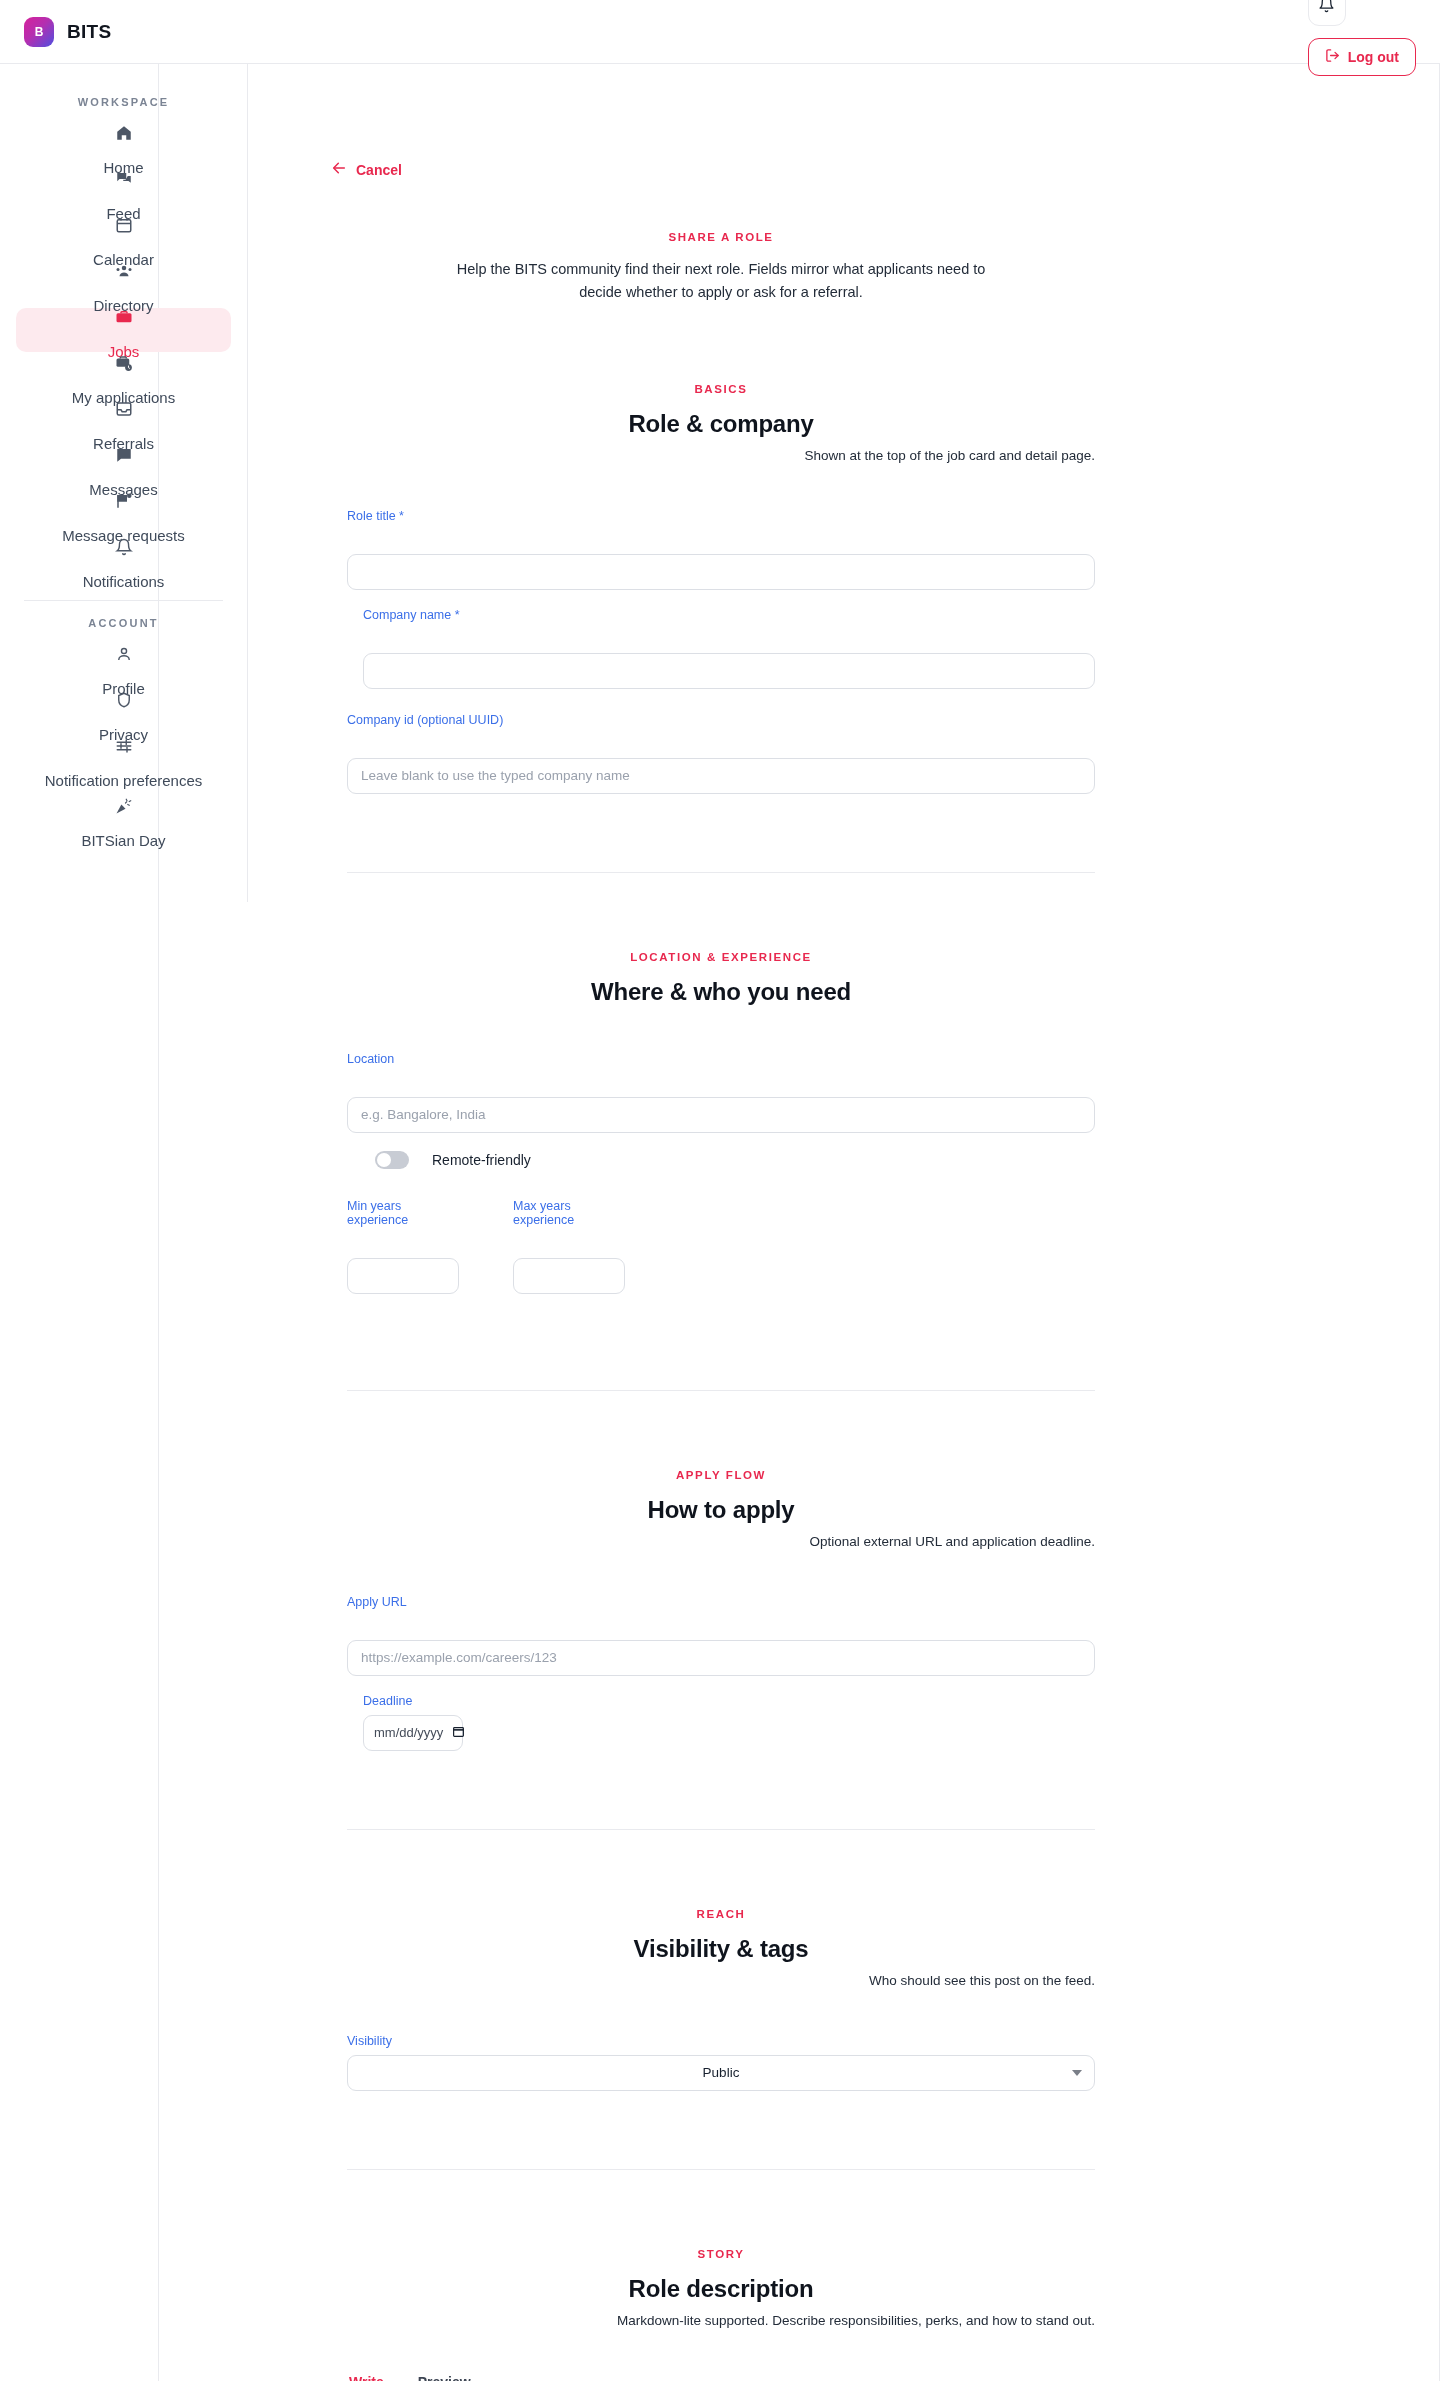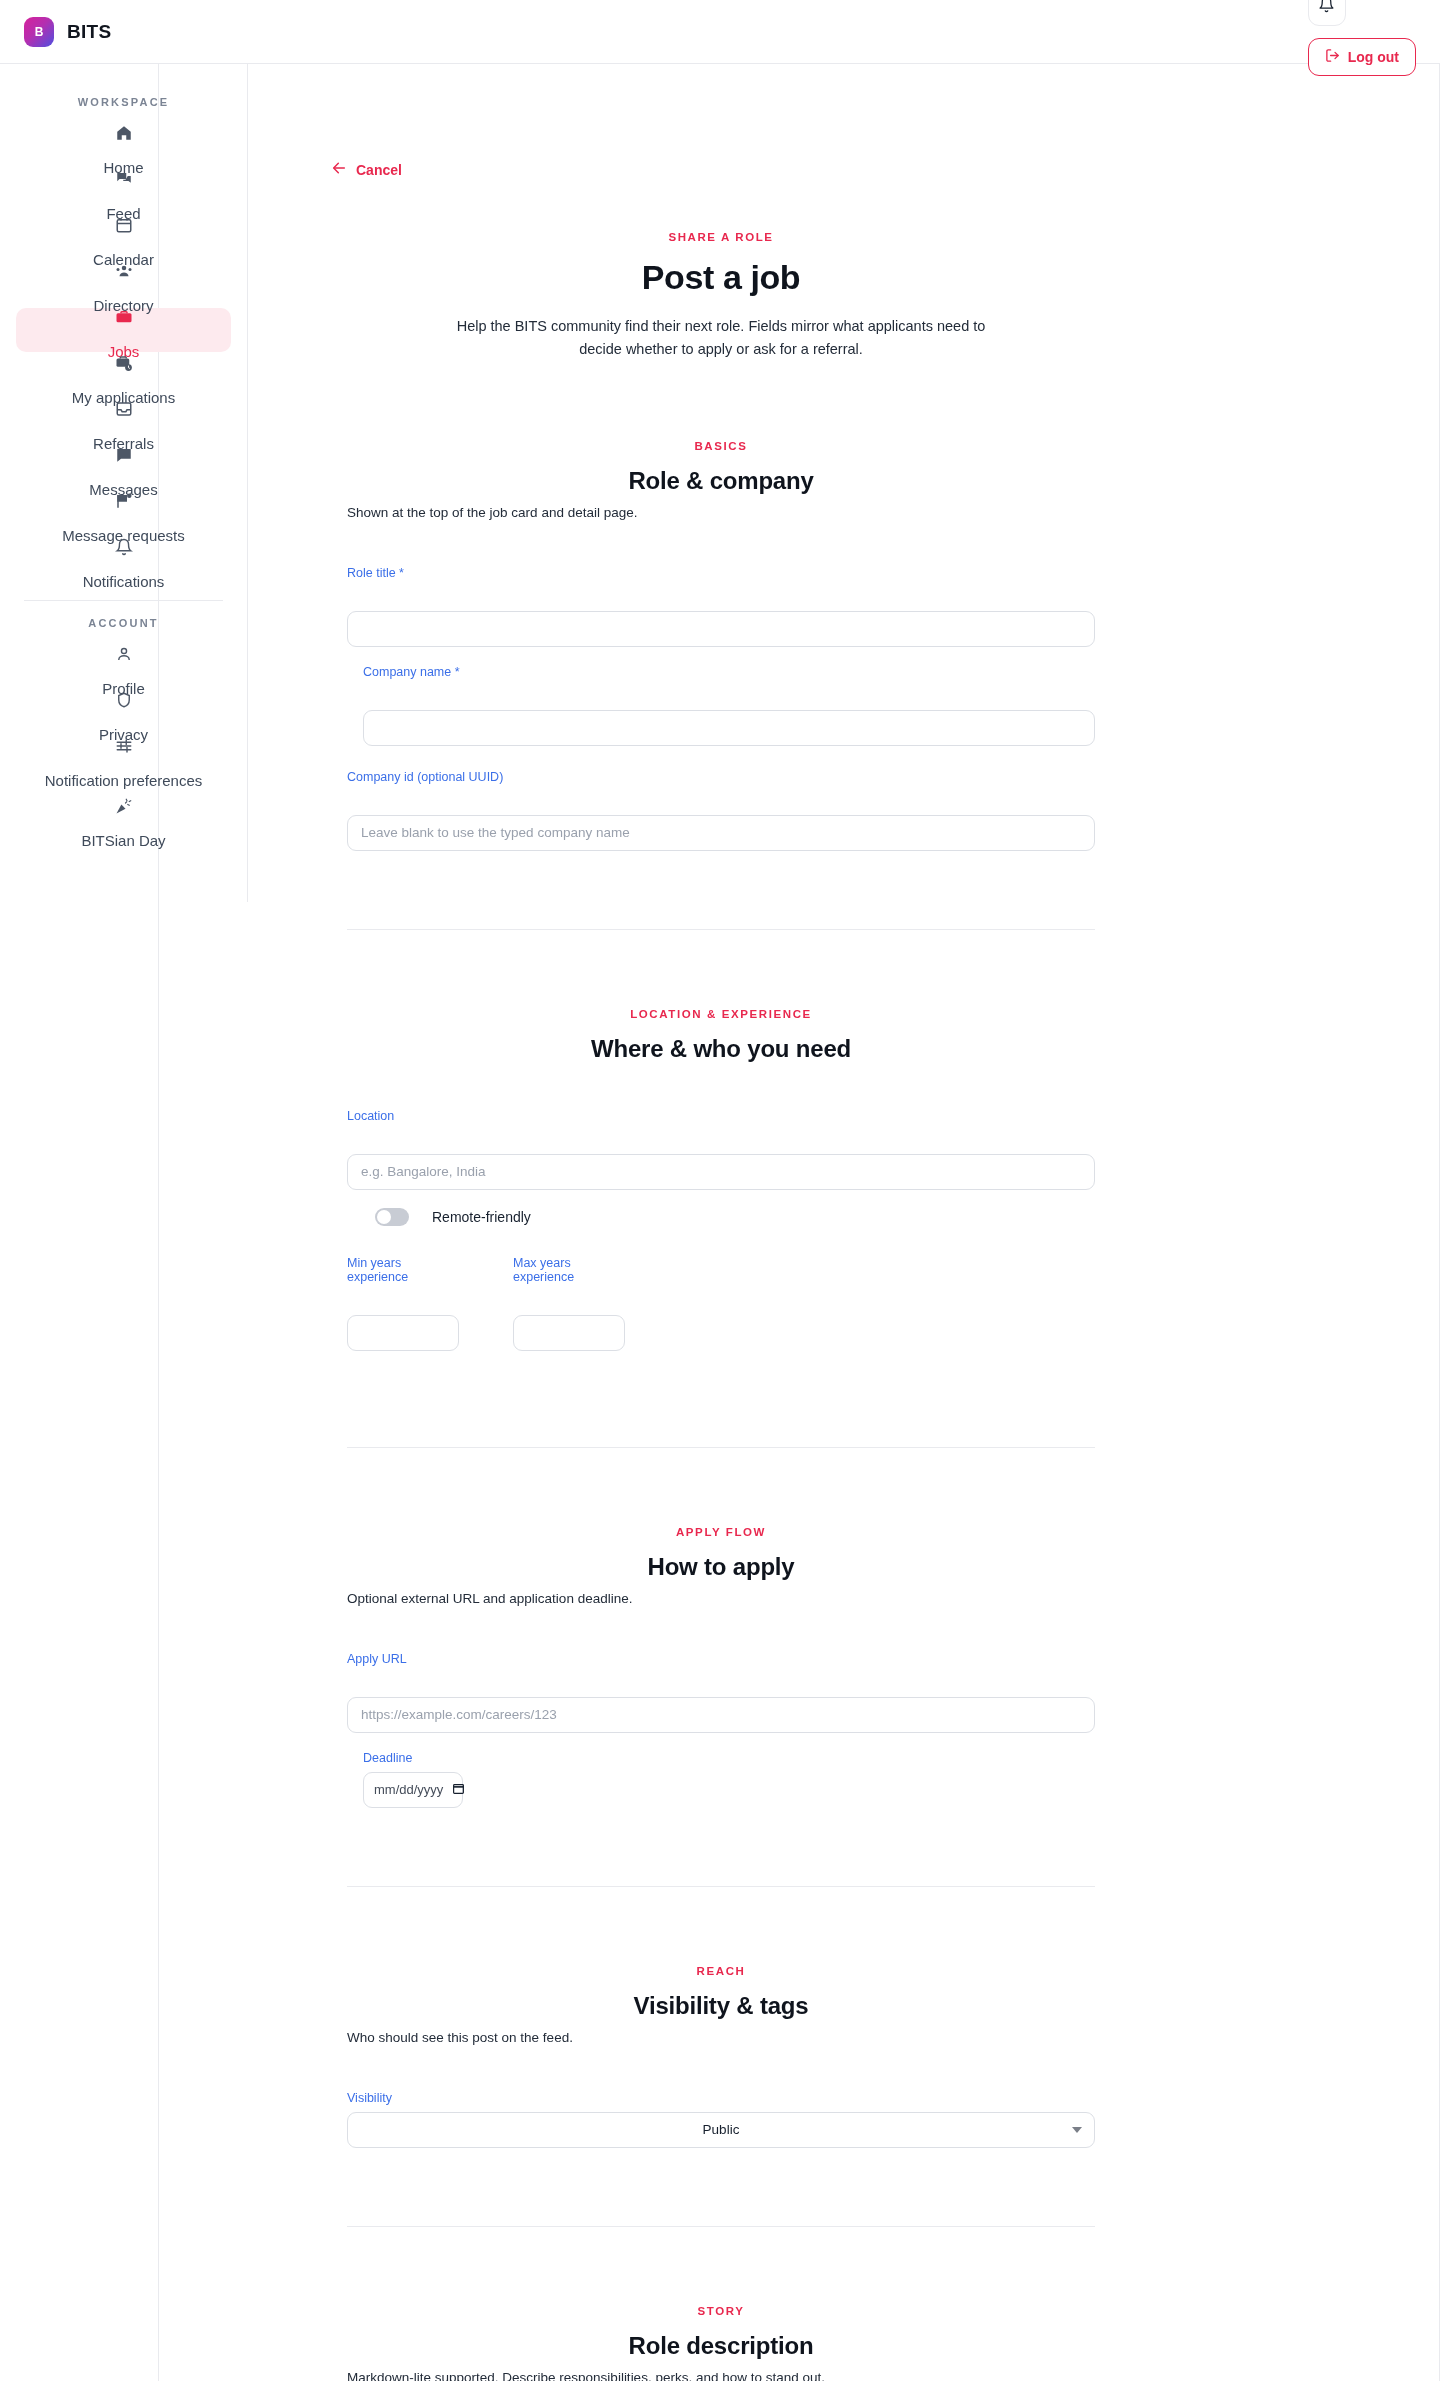--- a/index.html
+++ b/index.html
@@ -96,21 +96,21 @@
     margin:0 0 18px 0; color:#0f141d; letter-spacing:-.4px;
   }
   h2.sect-title{
     text-align:center; font-size:24px; font-weight:bold;
     margin:4px 0 10px 0; color:#0f141d; letter-spacing:-.2px;
   }
   .lede{
     text-align:center; font-size:14.5px; color:#232c39;
     line-height:1.62; max-width:545px; margin:0 auto;
   }
-  .sect-sub{ text-align:left; font-size:13.5px; color:#232c39; margin:0;}
+  .sect-sub{ text-align:right; font-size:13.5px; color:#232c39; margin:0;}
 
   .section{ padding-top:78px; }
   .sect-head{ margin-bottom:46px; }
   .rule{ height:1px; background:#e9eaee; margin-top:78px; }
 
   
   .field{ margin-bottom:18px; }
   .field label{
     display:block; font-size:12.5px; color:#3b6fe8; margin-bottom:7px;
   }
@@ -343,21 +343,20 @@
         <span>
           <svg width="16" height="16" viewBox="0 0 24 24" fill="none" stroke="#e8284e" stroke-width="2.2" stroke-linecap="round" stroke-linejoin="round">
                 <line x1="20" y1="12" x2="5" y2="12"></line>
                 <polyline points="11 19 4 12 11 5"></polyline>
               </svg>
         </span>
         <span>Cancel</span>
       </div>
 
       <div class="eyebrow">SHARE A ROLE</div>
-      <h1 class="title">Post a job</h1>
       <p class="lede">Help the BITS community find their next role. Fields mirror what applicants need to decide whether to apply or ask for a referral.</p>
 
       <section class="section">
         <div class="sect-head">
           <div class="eyebrow">BASICS</div>
           <h2 class="sect-title">Role &amp; company</h2>
           <p class="sect-sub">Shown at the top of the job card and detail page.</p>
         </div>
 
         <div class="field">

